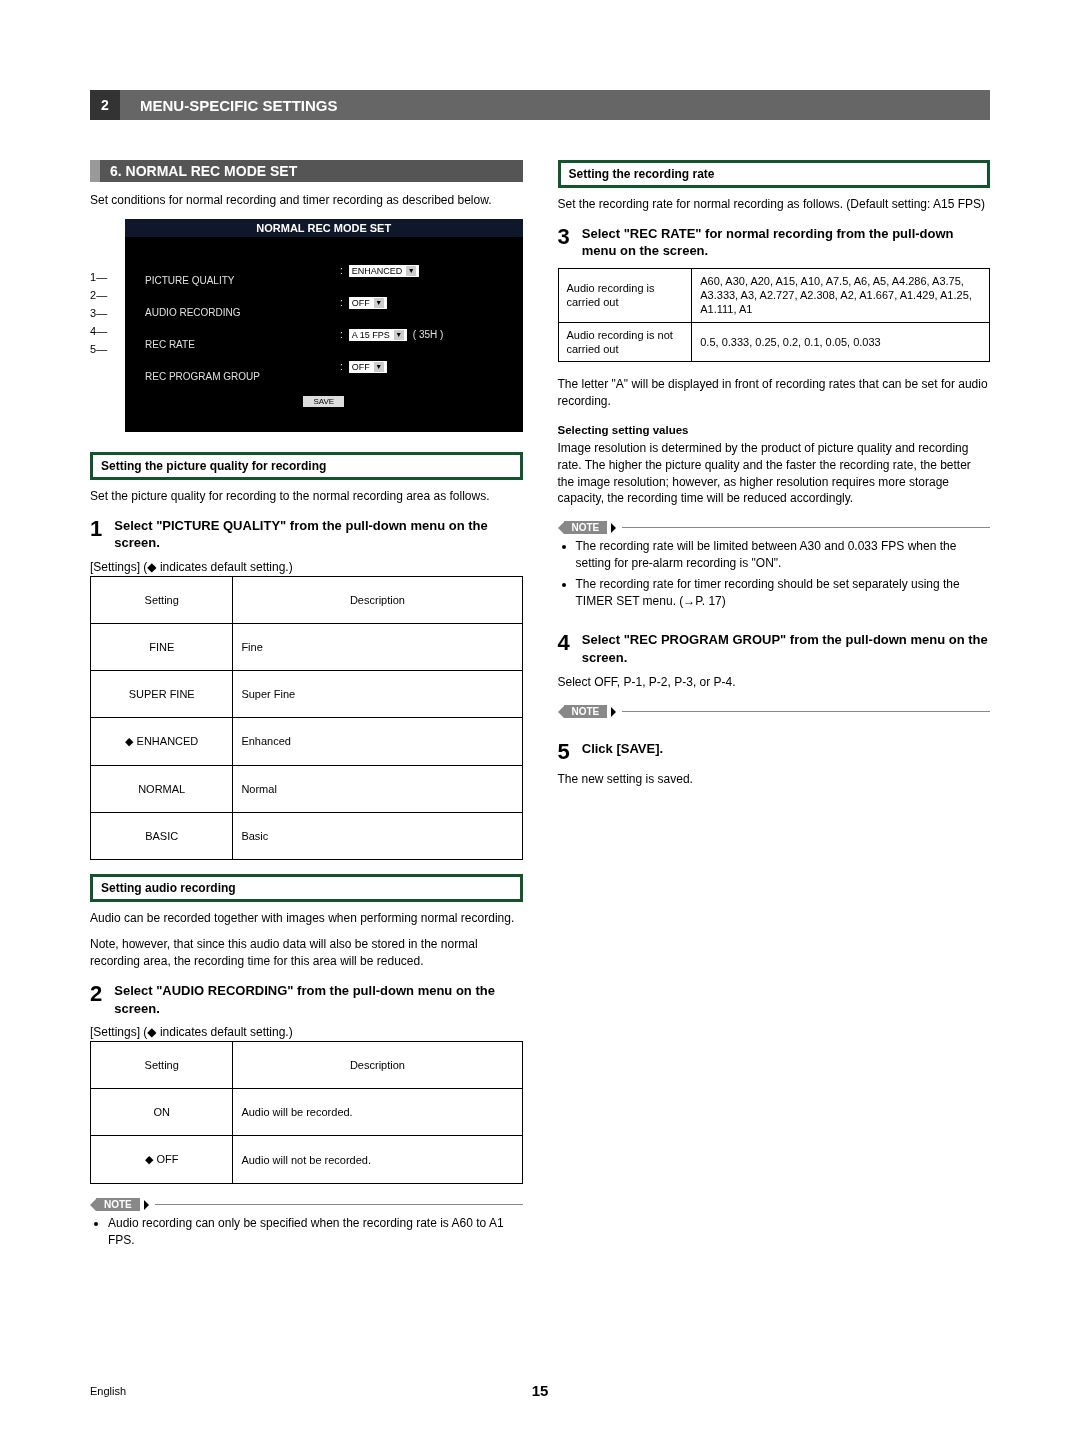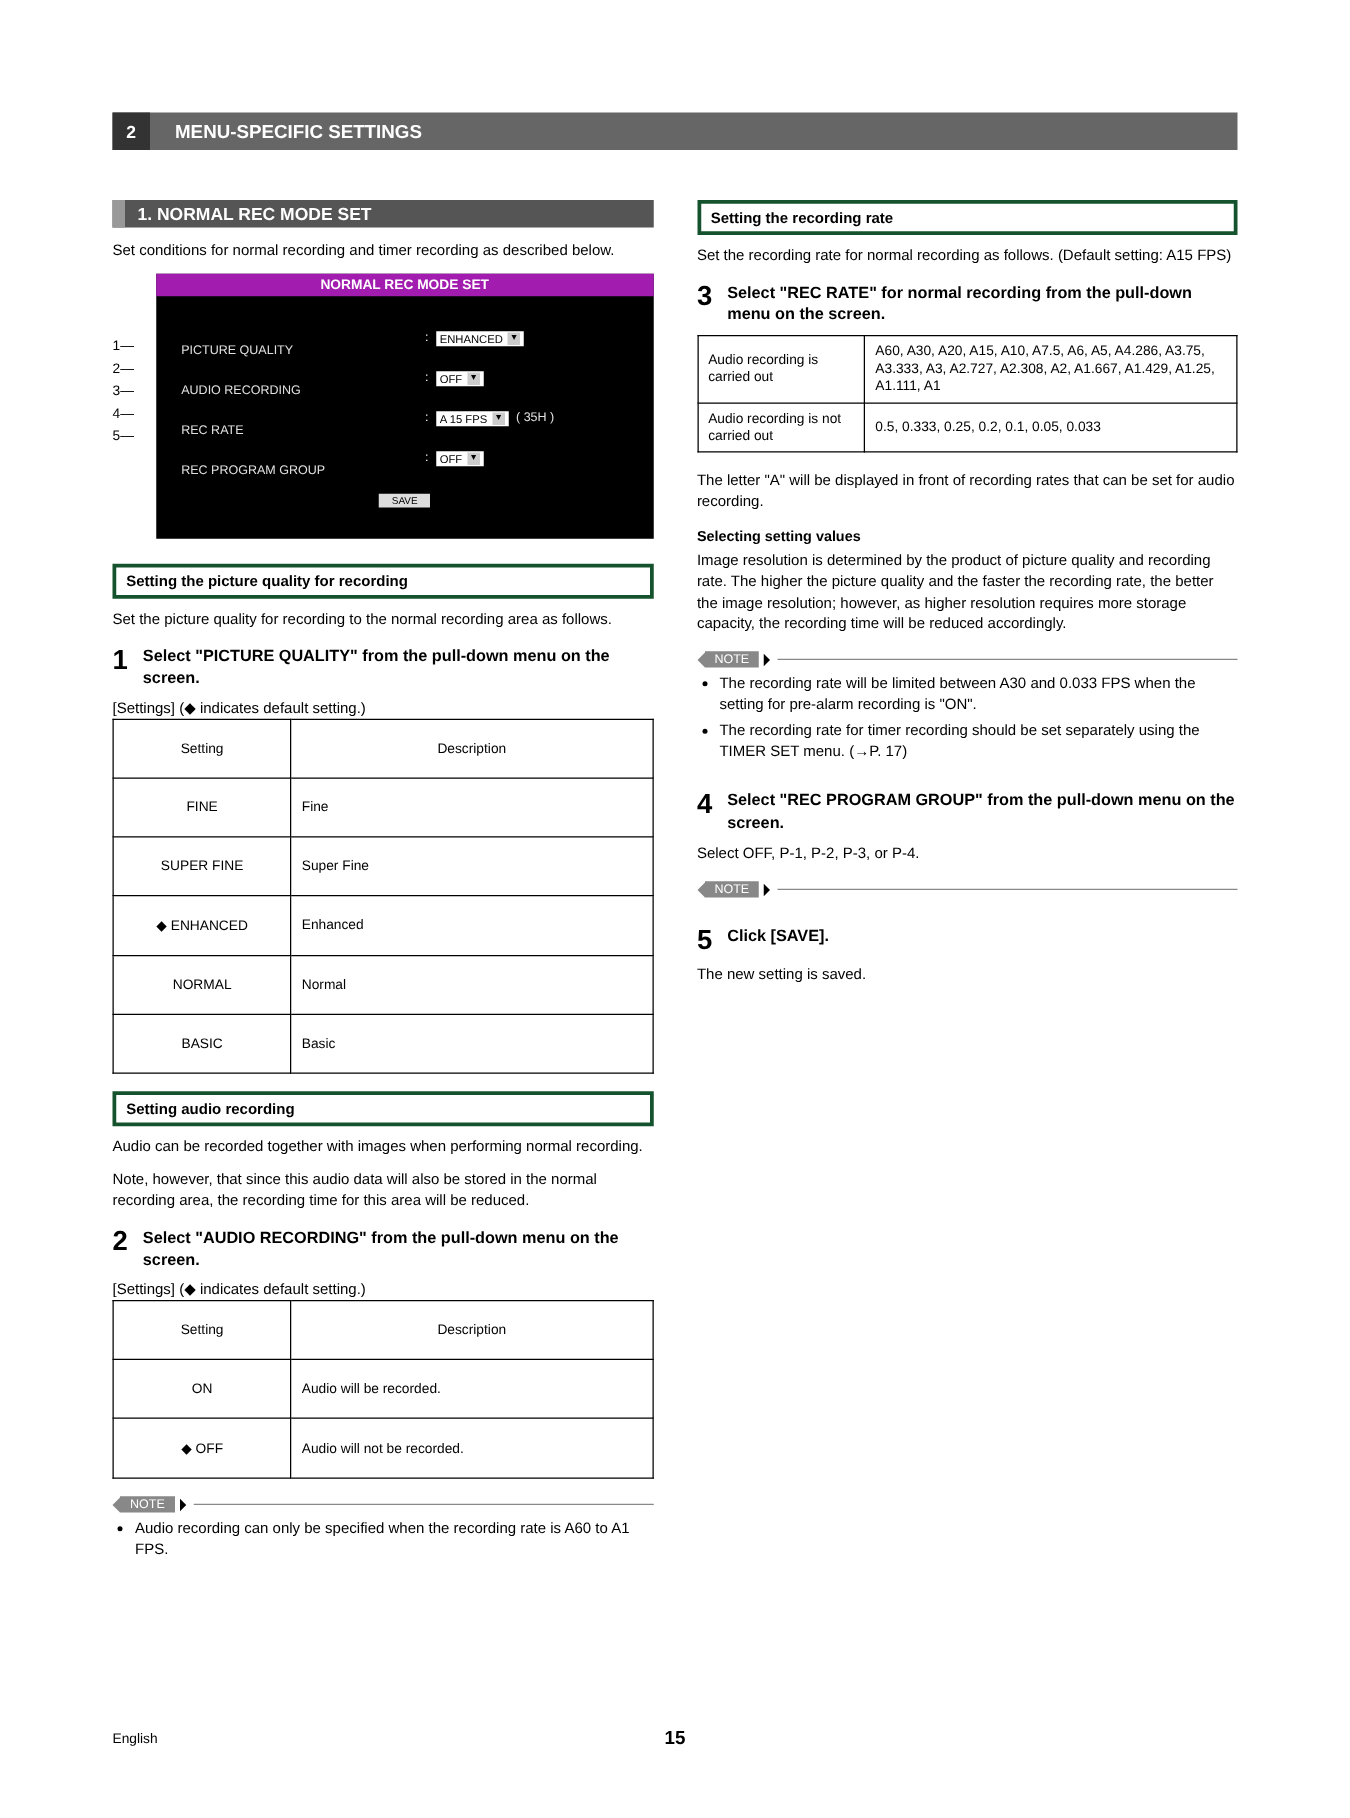--- a/index.html
+++ b/index.html
@@ -81,21 +81,21 @@
   }
   .gui-labels div { height: 18px; display:flex; align-items:center; }
   .gui-box {
     flex: 1;
     background: #000;
     color: #fff;
     font-size: 10px;
     padding: 0 0 25px 0;
   }
   .gui-title {
-    background: #a21caf;
+    background: #0f172a;
     color: #fff;
     font-weight: bold;
     font-size: 11px;
     text-align: center;
     padding: 3px 0;
     margin-bottom: 18px;
   }
   .gui-row {
     display: flex;
     align-items: center;
@@ -209,21 +209,21 @@
   }
   .note-left-arrow {
     width: 0; height: 0;
     border-top: 6px solid transparent;
     border-bottom: 6px solid transparent;
     border-right: 6px solid #888;
   }
   .note-label {
     background: #888;
     color: #fff;
-    font-weight: normal;
+    font-weight: bold;
     font-size: 10px;
     padding: 1px 8px;
   }
   .note-right-arrow {
     width: 0; height: 0;
     border-top: 5px solid transparent;
     border-bottom: 5px solid transparent;
     border-left: 5px solid #000;
     margin-left: 4px;
   }
@@ -269,21 +269,21 @@
   <div class="header-num">2</div>
   <div class="header-title">MENU-SPECIFIC SETTINGS</div>
 </div>
 
 <div class="columns">
 
   <div class="col">
 
     <div class="section-title-bar">
       <div class="section-title-tab"></div>
-      <div class="section-title-text">1. NORMAL REC MODE SET</div>
+      <div class="section-title-text">6. NORMAL REC MODE SET</div>
     </div>
 
     <p class="body-text">Set conditions for normal recording and timer recording as described below.</p>
 
     <div class="screenshot-block">
       <div class="gui-labels">
         <div style="height:24px"></div>
         <div><span>1</span> —</div>
         <div><span>2</span> —</div>
         <div><span>3</span> —</div>

